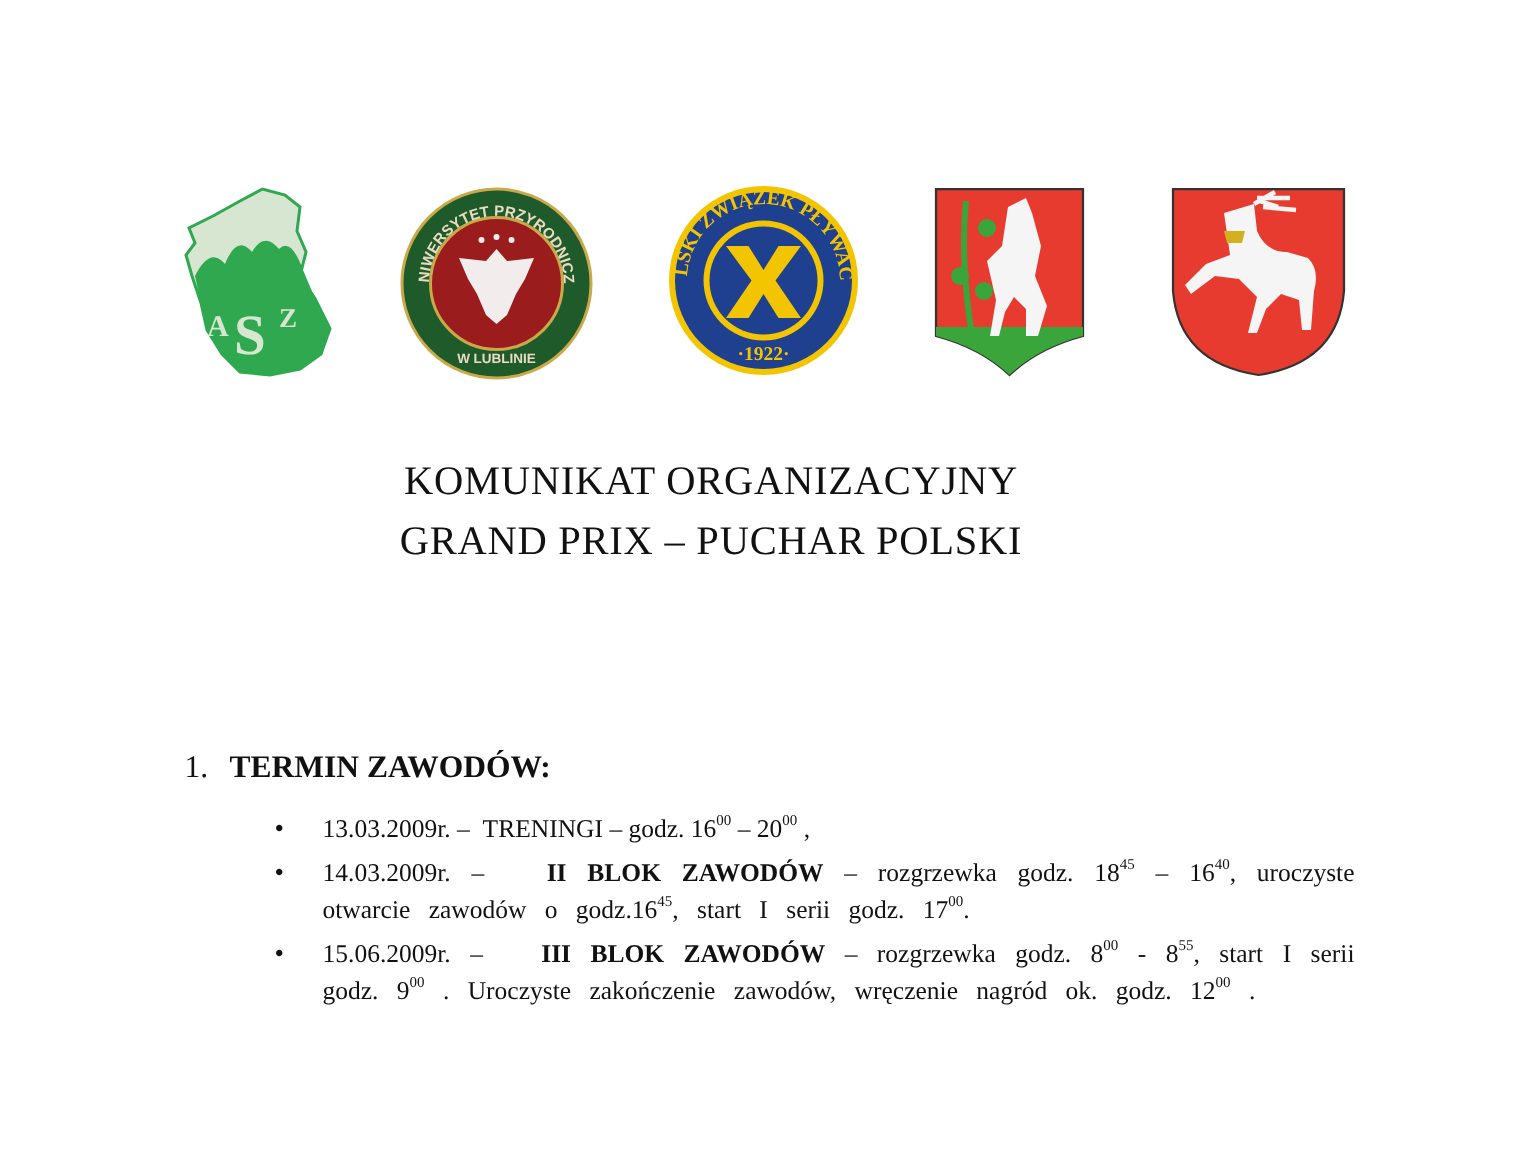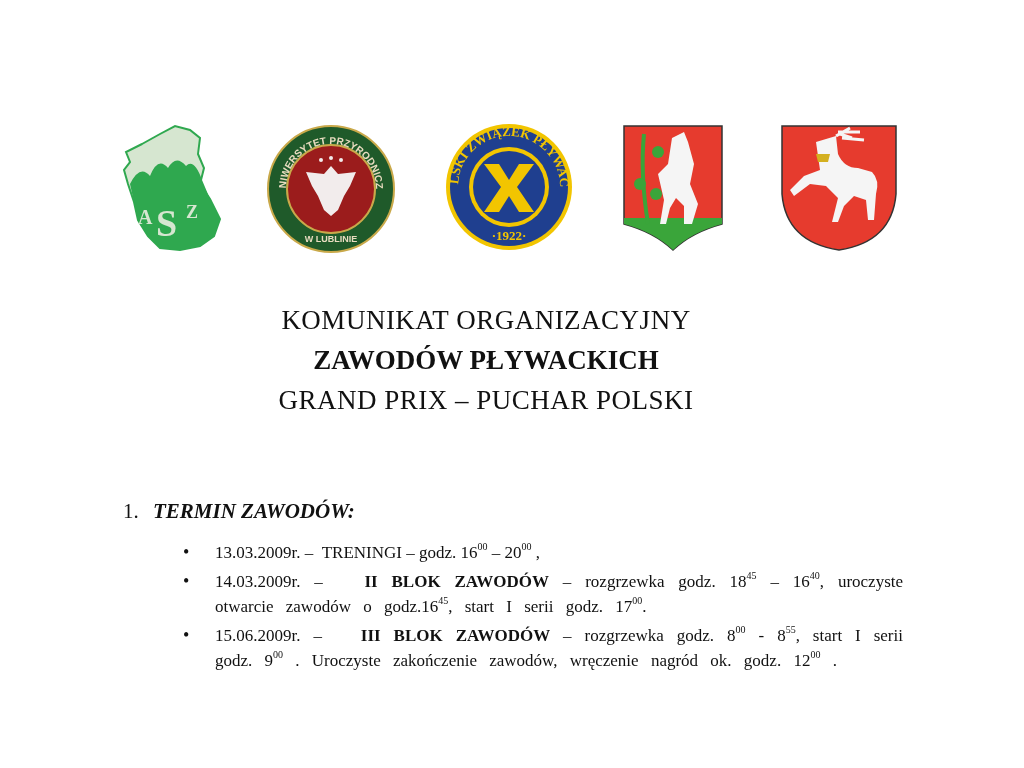--- a/index.html
+++ b/index.html
@@ -1,23 +1,23 @@
 <!DOCTYPE html>
 <html><head>
 <meta charset="utf-8">
 <style>
   html, body { margin:0; padding:0; background:#fff; }
   body { width:1024px; height:768px; overflow:hidden; position:relative; font-family:"Liberation Serif", serif; color:#111; }
   .logos { position:absolute; top:118px; left:0; width:1024px; height:140px; }
   .logo { position:absolute; }
-  .title-block { position:absolute; top:300px; left:16px; width:940px; text-align:center; font-size:27px; line-height:40px; letter-spacing:0.5px; }
+  .title-block { position:absolute; top:300px; left:4px; width:940px; text-align:center; font-size:27px; line-height:40px; letter-spacing:0.5px; }
   .title-block .bold { font-weight:bold; letter-spacing:0; }
   .section { position:absolute; left:123px; top:499px; font-size:21px; }
   .section .num { display:inline-block; width:30px; }
-  .section .head { font-weight:bold;font-style:italic; }
+  .section .head { font-weight:bold; }
   ul.items { position:absolute; left:183px; top:540px; width:720px; margin:0; padding:0; list-style:none; font-size:17px; line-height:25px; }
   ul.items li { position:relative; padding-left:32px; margin-bottom:4px; text-align:justify; text-align-last:left; }
   ul.items li::before { content:"\2022"; position:absolute; left:0; top:0; font-size:18px; }
   sup { font-size:10px; vertical-align:8px; line-height:0; }
   b { font-weight:bold; }
   .sp { word-spacing:8px; }
 </style>
 </head>
 <body>
 
@@ -74,21 +74,20 @@
   <svg class="logo" style="left:780px;top:6px" width="118" height="128" viewBox="0 0 118 128">
     <path d="M2 2 L116 2 L116 70 Q112 118 59 126 Q6 118 2 70 Z" fill="#e63b2e" stroke="#333" stroke-width="1.5"></path>
     <path d="M36 18 L56 12 L58 30 Q64 44 78 44 L92 48 Q100 56 96 70 L94 96 L88 96 L86 76 L74 72 L64 82 L58 98 L52 98 L58 74 L46 62 L30 60 L14 72 L10 66 L24 52 L40 46 Z" fill="#f5f5f5"></path>
     <path d="M56 12 L70 4 M60 10 L72 14 M58 8 L80 8 M62 14 L84 16" stroke="#f5f5f5" stroke-width="3"></path>
     <path d="M36 30 L50 30 L48 38 L38 38 Z" fill="#d4b020"></path>
   </svg>
 </div>
 
 <div class="title-block">
   <div>KOMUNIKAT ORGANIZACYJNY</div>
-  <div class="bold">ZAWODÓW PŁYWACKICH</div>
   <div>GRAND PRIX – PUCHAR POLSKI</div>
 </div>
 
 <div class="section">
   <span class="num">1.</span><span class="head">TERMIN ZAWODÓW:</span>
 </div>
 
 <ul class="items">
   <li><span>13.03.2009r. –</span>&nbsp;&nbsp;<span>TRENINGI</span><span> – godz. 16</span><sup>00</sup><span> – 20</span><sup>00</sup><span> ,</span></li>
 

